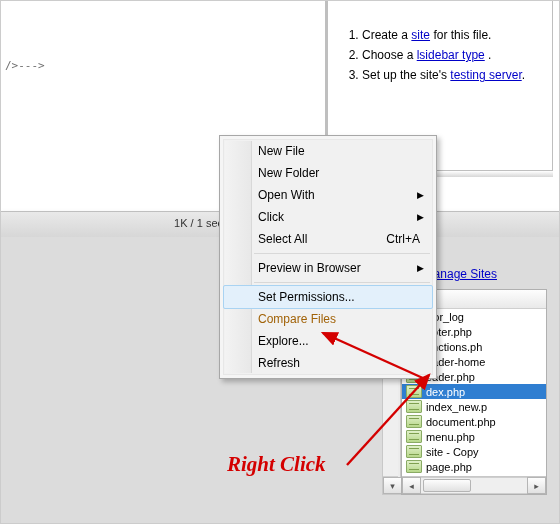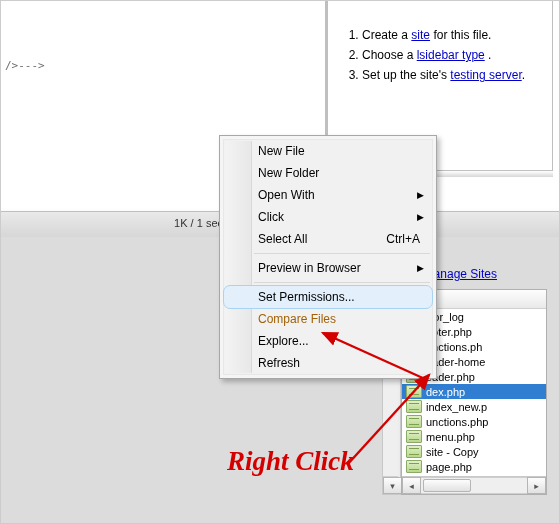--- a/index.html
+++ b/index.html
@@ -49,27 +49,27 @@
 .vscroll{position:absolute;right:158px;top:288px;width:17px;height:204px;background:#ececec;border:1px solid #c8c8c8;display:flex;flex-direction:column}
 .vscroll .sb-track{flex:1;width:15px}
 .vscroll .sb-track .sb-thumb{left:1px;top:2px;width:11px;height:60px}
 
 
 .ctx{position:absolute;left:218px;top:134px;width:210px;background:#f5f5f5;border:1px solid #a7a7a7;box-shadow:3px 3px 5px rgba(0,0,0,.25);padding:3px}
 .ctx-inner{border:1px solid #e7e7e7;background:#f1f1f1}
 .ictrack{position:absolute;left:1px;top:1px;bottom:1px;width:26px;background:linear-gradient(90deg,#f3f3f3,#e8e8e8);border-right:1px solid #d8d8d8}
 .mi{position:relative;height:22px;display:flex;align-items:center;padding-left:34px;padding-right:20px;font-size:12px;color:#000}
 .mi.disabled{color:#a16207}
-.mi.hover{background:#e3f0fb;border:1px solid #a9d3f2;border-radius:7px;margin:-1px}
+.mi.hover{background:#e3f0fb;border:1px solid #a9d3f2;border-radius:2px;margin:-1px}
 .mi .sc{position:absolute;right:12px}
 .mi .sub{position:absolute;right:8px;font-size:9px}
 .sep{height:1px;margin:3px 2px 3px 30px;background:#d8d8d8}
 
 
-.anno{position:absolute;left:226px;bottom:46px;font-family:Georgia,serif;font-style:italic;font-weight:bold;font-size:27px;color:#d40000}
+.anno{position:absolute;left:226px;bottom:46px;font-family:Georgia,serif;font-style:italic;font-weight:bold;font-size:21px;color:#d40000}
 
 svg.arrow{position:absolute;pointer-events:none}
 .tri{font-size:9px;color:#555}
 </style>
 </head>
 <body>
 <div id="frame">
 
 <div class="code-pane">
   <div class="code-text">/&gt;---&gt;</div>
@@ -131,21 +131,21 @@
         <div class="filerow sel">
           <span class="fi"></span>
           <span>dex.php</span>
         </div>
         <div class="filerow">
           <span class="fi"></span>
           <span>index_new.p</span>
         </div>
         <div class="filerow">
           <span class="fi"></span>
-          <span>unctions.php</span>
+          <span>document.php</span>
         </div>
         <div class="filerow">
           <span class="fi"></span>
           <span>menu.php</span>
         </div>
         <div class="filerow">
           <span class="fi"></span>
           <span>site - Copy</span>
         </div>
         <div class="filerow">

